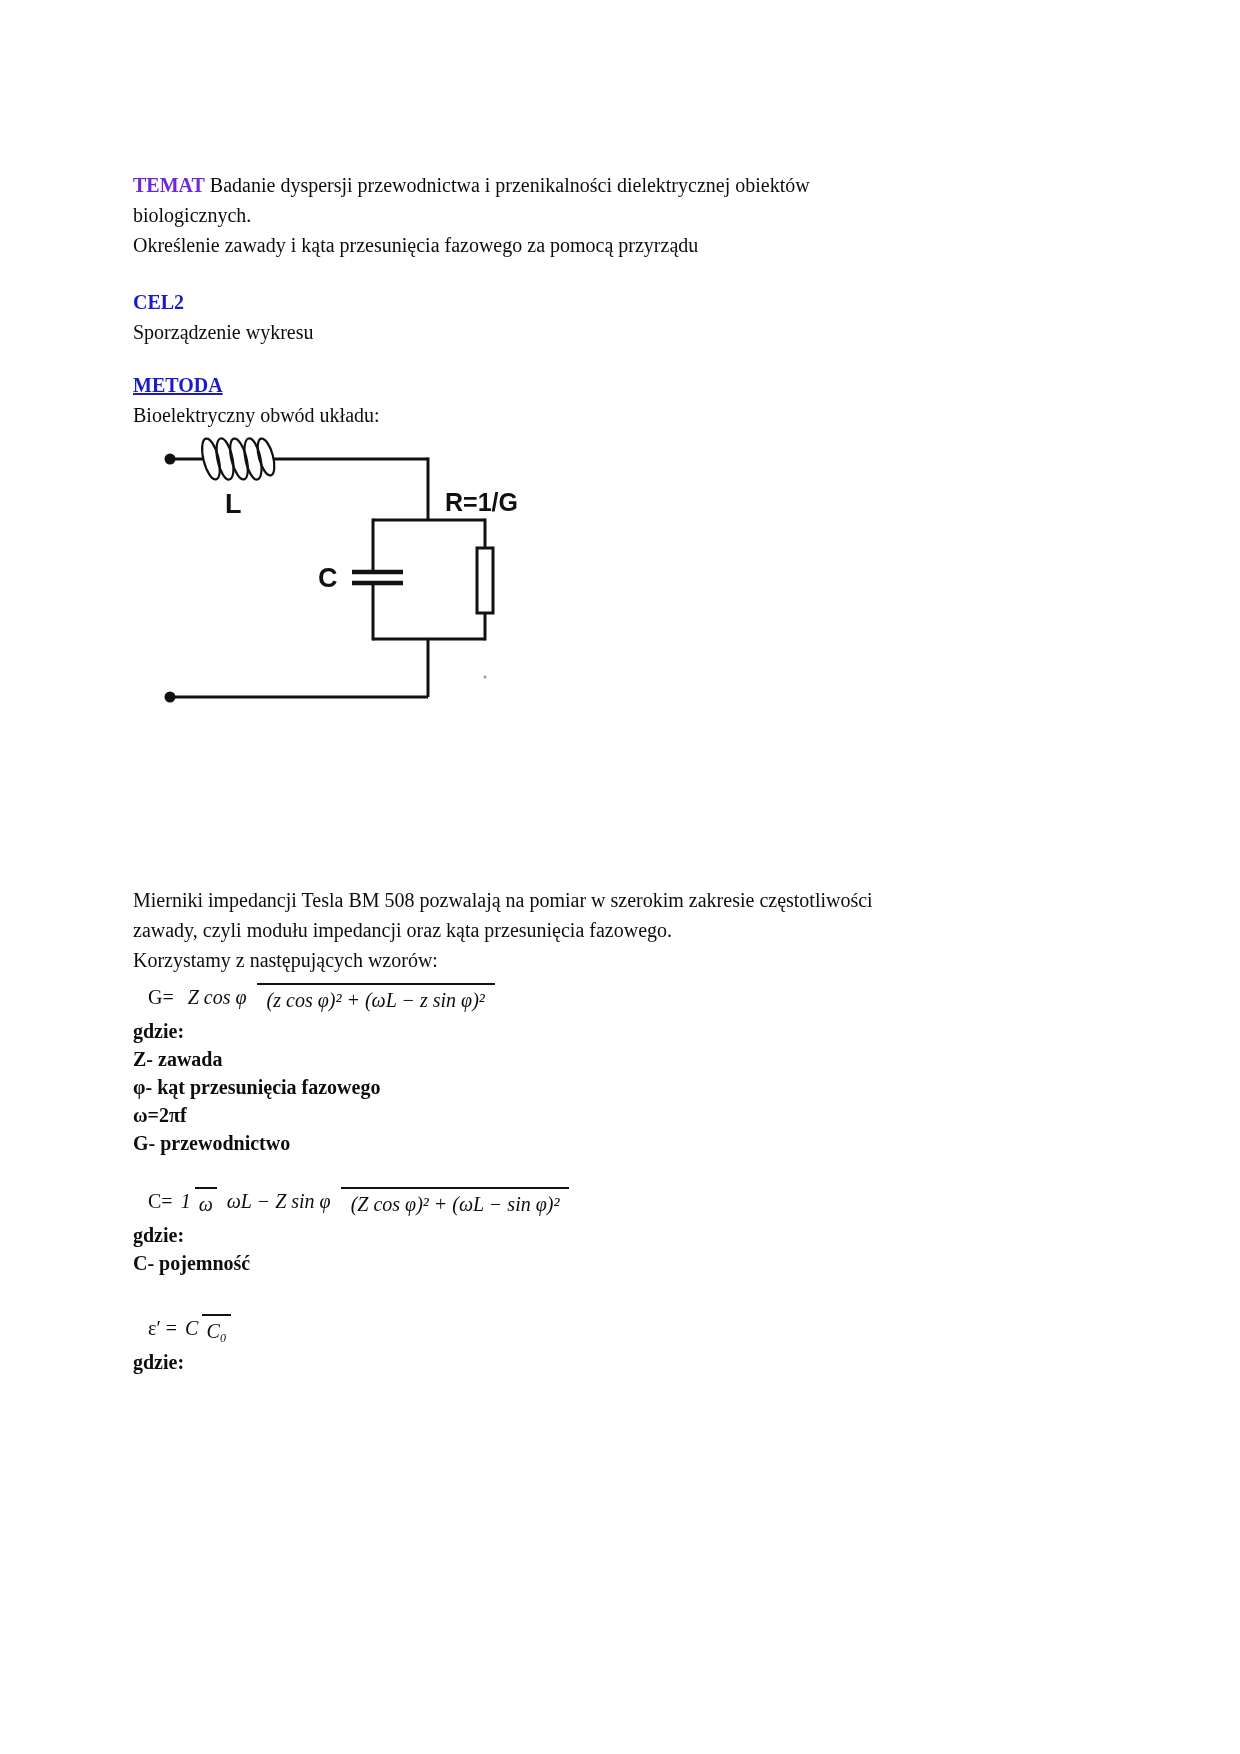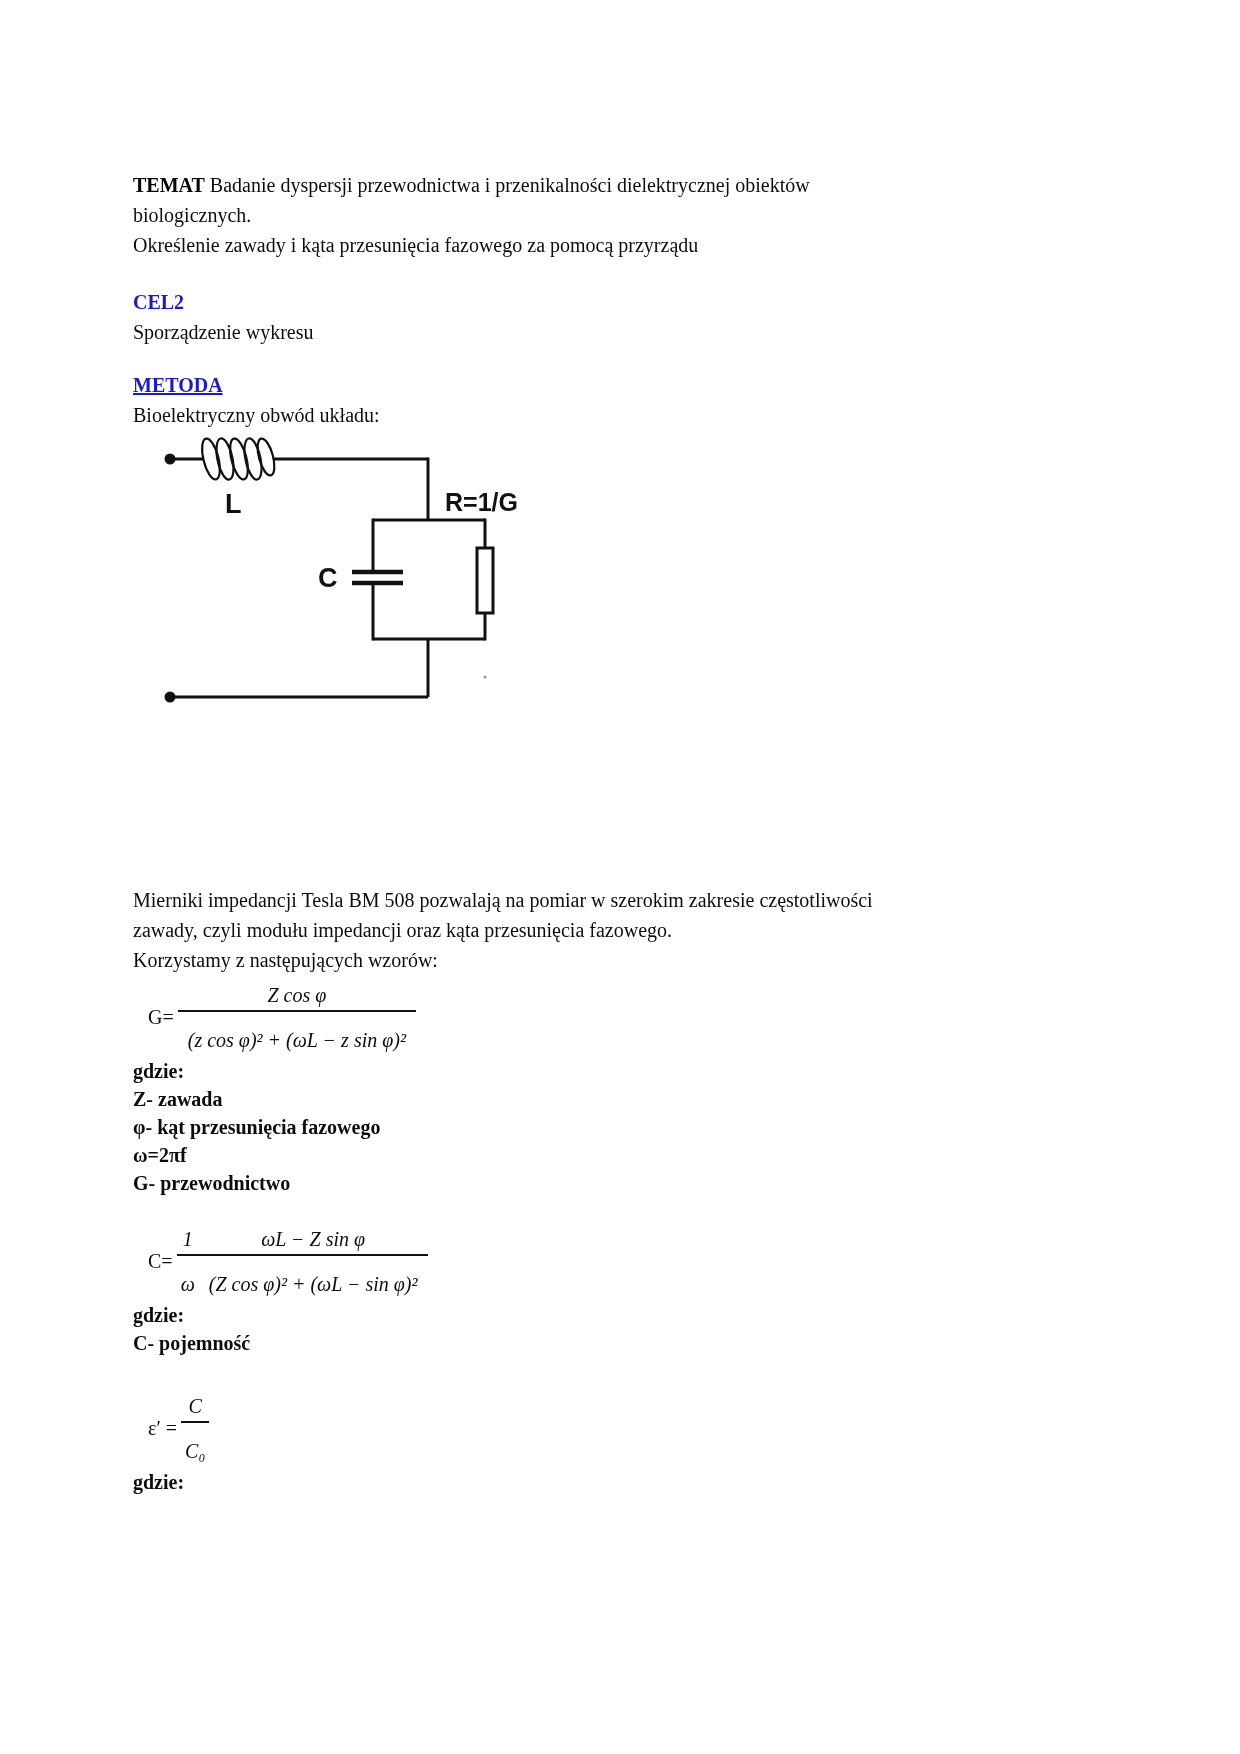--- a/index.html
+++ b/index.html
@@ -15,38 +15,38 @@
     color:#0d0d0d;
     overflow:hidden;
   }
   .body-line{line-height:30px;white-space:nowrap;}
   .heading{
     color:#1a1ac8;
     font-weight:bold;
     line-height:30px;
   }
   .heading.underlined{text-decoration:underline;}
-  .temat-label{color:#000000;font-weight:bold;}
+  .temat-label{color:#6d28d9;font-weight:bold;}
   .gap-sm{margin-top:23px;}
   .gap-md{margin-top:27px;}
   .gap-lg{margin-top:32px;}
   .circuit-wrap{margin-top:0;margin-left:-3px;height:290px;}
   .after-circuit{margin-top:165px;}
 
   
   .formula{
     display:flex;align-items:center;
     margin-left:15px;
     font-size:20px;
   }
   .formula .lhs{font-style:normal;margin-right:4px;}
   .math{font-style:italic;}
-  .fraction{display:inline-flex;flex-direction:column;align-items:center;}
+  .fraction{display:inline-flex;flex-direction:row;align-items:flex-end;}
   .fraction .num{padding:0 10px 3px;line-height:24px;}
-  .fraction .den{border-top:2px solid #111;padding:16px 10px 0;line-height:24px;}
+  .fraction .den{border-top:2px solid #111;padding:3px 10px 0;line-height:24px;}
   .fraction.tight .num,.fraction.tight .den{padding-left:4px;padding-right:4px;}
   .formula-g{margin-top:8px;}
   .formula-c{margin-top:30px;}
   .formula-eps{margin-top:37px;}
   .legend{margin-top:5px;}
   .legend .body-line{line-height:28px;font-weight:bold;}
 
   
   .circ{stroke:#111;stroke-width:3;fill:none;}
   .circ-thick{stroke:#111;stroke-width:4.5;fill:none;}

